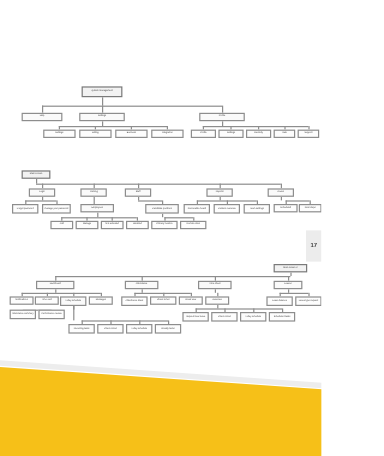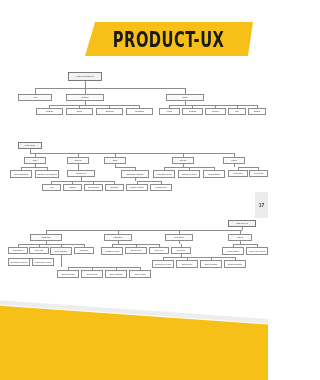--- a/index.html
+++ b/index.html
@@ -75,23 +75,20 @@
 
   .edge{position:absolute;background:#8d8d8d;}
   .edge.h{height:0.5px;}
   .edge.v{width:0.5px;}
 </style>
 </head>
 <body>
 
 <div class="slide">
 
-  <div class="banner">
-    <div class="banner-title">PRODUCT-UX</div>
-  </div>
 
   <div class="diagram" id="diagram-1">
       <div class="edge v" style="left: 85px; top: 13px; height: 7px;"></div>
       <div class="edge h" style="left: 35px; top: 20px; width: 150px;"></div>
       <div class="edge v" style="left: 35px; top: 20px; height: 6px;"></div>
       <div class="edge v" style="left: 85px; top: 20px; height: 6px;"></div>
       <div class="edge v" style="left: 185px; top: 20px; height: 6px;"></div>
       <div class="edge v" style="left: 85px; top: 33px; height: 4px;"></div>
       <div class="edge h" style="left: 49px; top: 37px; width: 91px;"></div>
       <div class="edge v" style="left: 49px; top: 37px; height: 3px;"></div>

